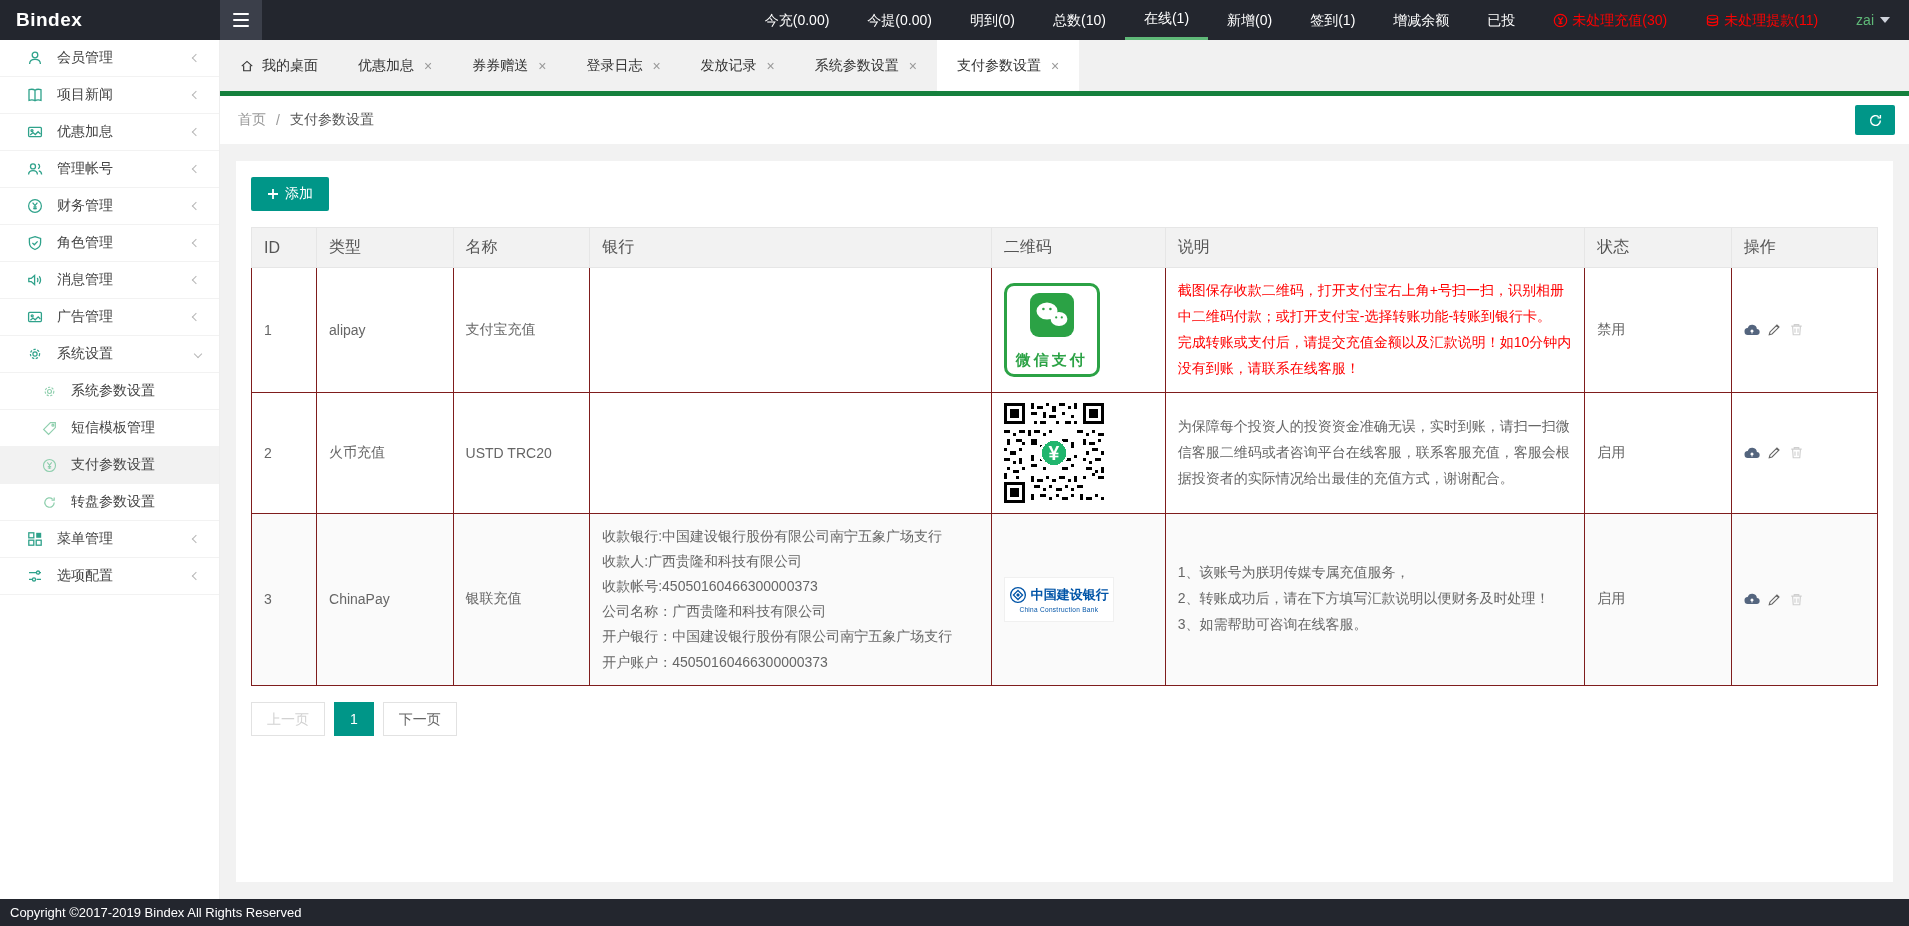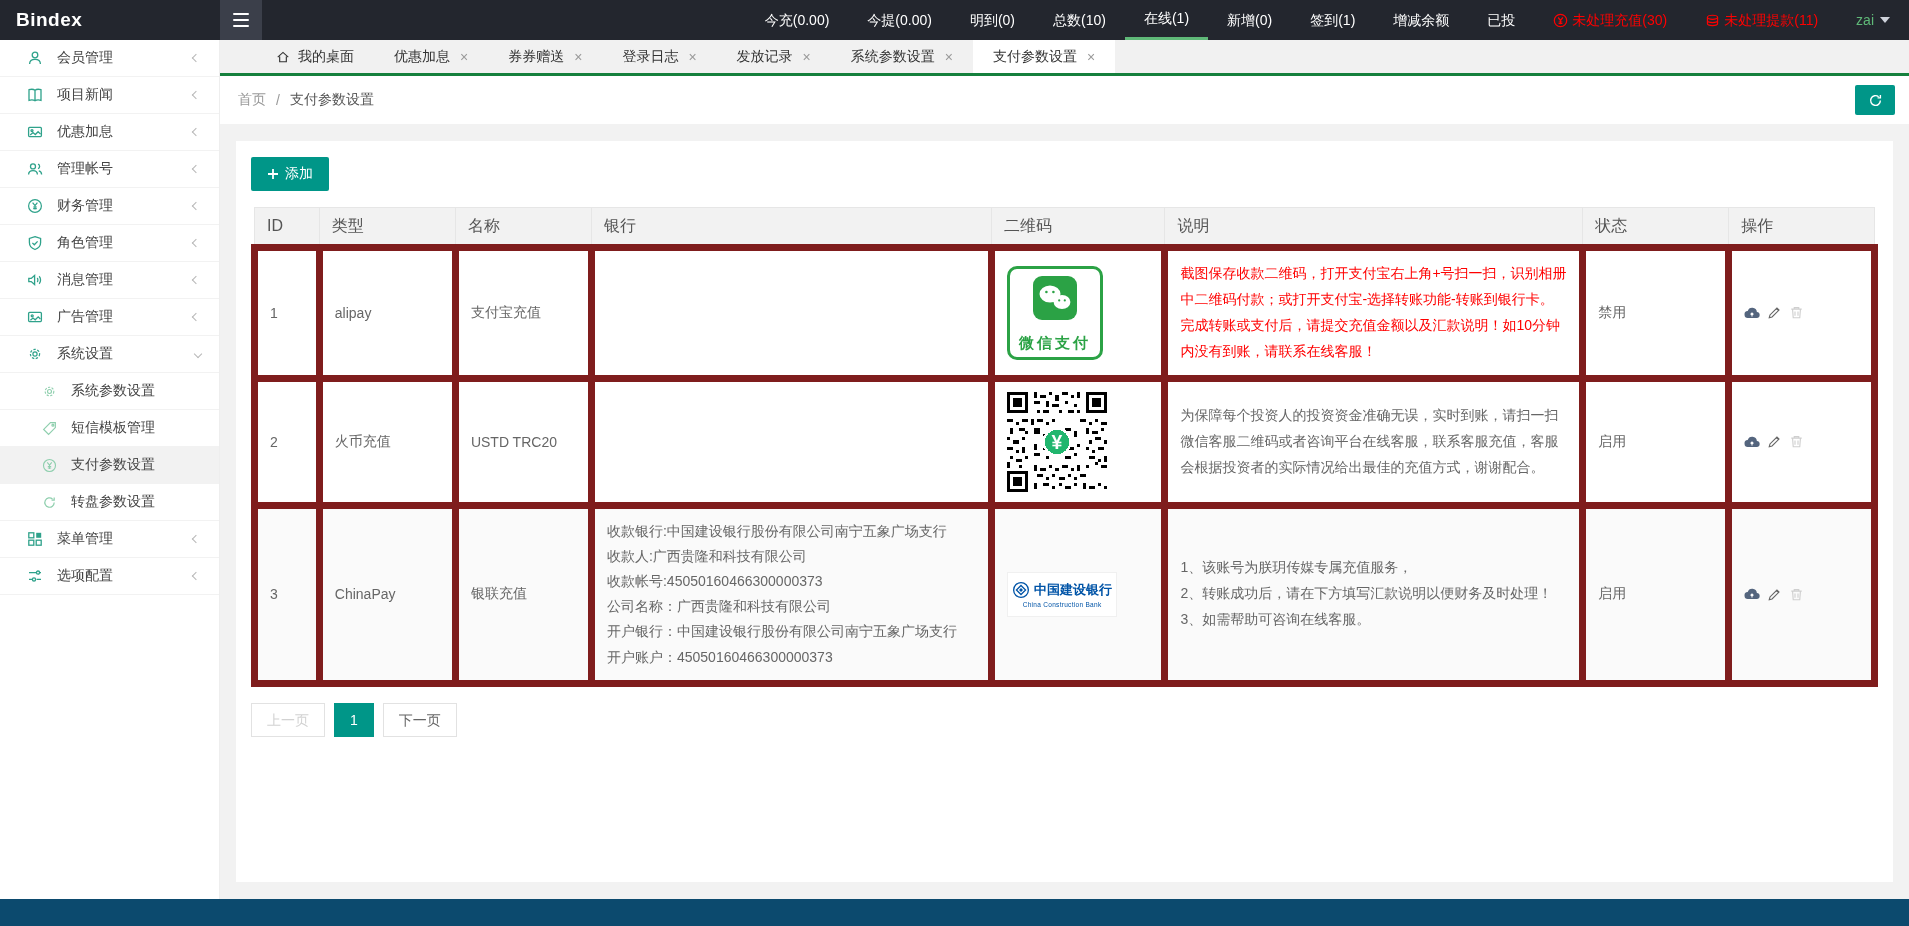--- a/index.html
+++ b/index.html
@@ -1,18 +1,18 @@
 <!DOCTYPE html>
 <html><head>
 <meta charset="utf-8">
 <style>
   * { margin:0; padding:0; box-sizing:border-box; }
   html,body { width:1909px; height:926px; overflow:hidden; background:#f2f2f2;
     font-family:"Liberation Sans","DejaVu Sans",sans-serif; }
-  .app { width:1909px; height:926px; position:relative; background:#0c4a6e; }
+  .app { width:1909px; height:926px; position:relative; background:#14b8a6; }
 
   
   .navbar { height:40px; background:#23262E; display:flex; align-items:stretch; position:relative; z-index:5; }
   .brand { width:220px; color:#fff; font-size:19px; font-weight:bold; line-height:40px; padding-left:16px; letter-spacing:.5px; }
   .hamburger { width:42px; height:40px; background:#3B3F4A; display:flex; align-items:center; justify-content:center; cursor:pointer; }
   .nav-right { margin-left:auto; display:flex; align-items:stretch; }
   .nav-item { color:#fff; font-size:14px; line-height:40px; padding:0 19px; white-space:nowrap; cursor:pointer; position:relative; }
   .nav-item.active { border-bottom:3px solid #5FB878; line-height:37px; }
   .nav-item.alert { color:#FF0000; display:flex; align-items:center; gap:4px; }
   .nav-item.user { color:#5FB878; display:flex; align-items:center; gap:6px; }
@@ -25,40 +25,40 @@
   .side-item .s-ico { margin-left:26px; width:18px; display:flex; justify-content:center; color:#2fa28b; }
   .side-item.sub .s-ico { margin-left:40px; color:#8fcfae; }
   .side-item .s-label { margin-left:13px; }
   .side-item .chev { position:absolute; right:20px; width:6px; height:6px; border-right:1.5px solid #b7b7b7; border-bottom:1.5px solid #b7b7b7; transform:rotate(135deg); }
   .side-item.expanded .chev { transform:rotate(45deg); right:18px; }
   .side-item.active-sub { background:#f2f2f2; }
 
   
   .main { flex:1; display:flex; flex-direction:column; background:#f2f2f2; min-width:0; }
 
-  .tabbar { height:36px; background:#f1f1f1; display:flex; align-items:stretch; border-bottom:3px solid #15803d;padding-left:36px; }
+  .tabbar { height:56px; background:#f1f1f1; display:flex; align-items:stretch; border-bottom:5px solid #15803d; }
   .tab { display:flex; align-items:center; padding:0 20px; font-size:14px; color:#333; cursor:pointer; gap:8px; white-space:nowrap; }
   .tab.active { background:#fff; }
   .tab-close { color:#999; font-size:14px; line-height:1; margin-left:2px; cursor:pointer; }
   .tab-close::before { content:"×"; }
 
   .crumb-bar { height:48px; background:#fff; display:flex; align-items:center; padding:0 18px; position:relative; font-size:14px; }
   .crumb-home { color:#999; cursor:pointer; }
   .crumb-sep { color:#999; margin:0 10px; }
   .crumb-cur { color:#555; }
   .refresh-btn { position:absolute; right:14px; top:9px; width:40px; height:30px; background:#009688; border-radius:2px; display:flex; align-items:center; justify-content:center; cursor:pointer; }
 
   .content { flex:1; padding:17px 16px; overflow:hidden; }
   .card { background:#fff; min-height:100%; padding:16px 15px; }
 
   .add-btn { display:inline-flex; align-items:center; gap:6px; height:34px; padding:0 16px; background:#009688; color:#fff; font-size:14px; border:none; border-radius:2px; cursor:pointer; margin-bottom:16px; }
 
   table.grid { width:100%; border-collapse:collapse; table-layout:fixed; }
   .grid th { background:#f2f2f2; border:1px solid #e6e6e6; height:40px; font-weight:normal; font-size:16px; color:#555; text-align:left; padding:0 12px; }
-  .grid td { border:7px solid #7f1d1d; font-size:14px; color:#666; padding:10px 12px; vertical-align:middle; word-break:break-all; }
+  .grid td { border:1px solid #7f1d1d; font-size:14px; color:#666; padding:10px 12px; vertical-align:middle; word-break:break-all; }
   .grid tr.r1 { height:122px; } .grid tr.r2 { height:120px; } .grid tr.r3 { height:139px; background:#fafafa; }
   .desc { line-height:1.85; }
   .desc.red { color:#FF0000; }
   .bank-lines { line-height:1.8; }
   .op-icons { display:flex; align-items:center; gap:7px; }
   .op-icons span { display:inline-flex; cursor:pointer; }
 
   
   .wechat-badge { width:96px; border:3px solid #2BA245; border-radius:10px; background:#fff; text-align:center; padding:7px 0 4px; }
   .wechat-caption { color:#2BA245; font-weight:bold; font-size:15px; letter-spacing:3px; margin-top:14px; }
@@ -538,14 +538,17 @@
             <div class="page-btn disabled">上一页</div>
             <div class="page-btn current">1</div>
             <div class="page-btn">下一页</div>
           </div>
 
         </div>
       </div>
     </main>
   </div>
 
+  <footer class="footer">
+    <span>Copyright ©2017-2019 Bindex All Rights Reserved</span>
+  </footer>
 
 </div>
 
 </body></html>

